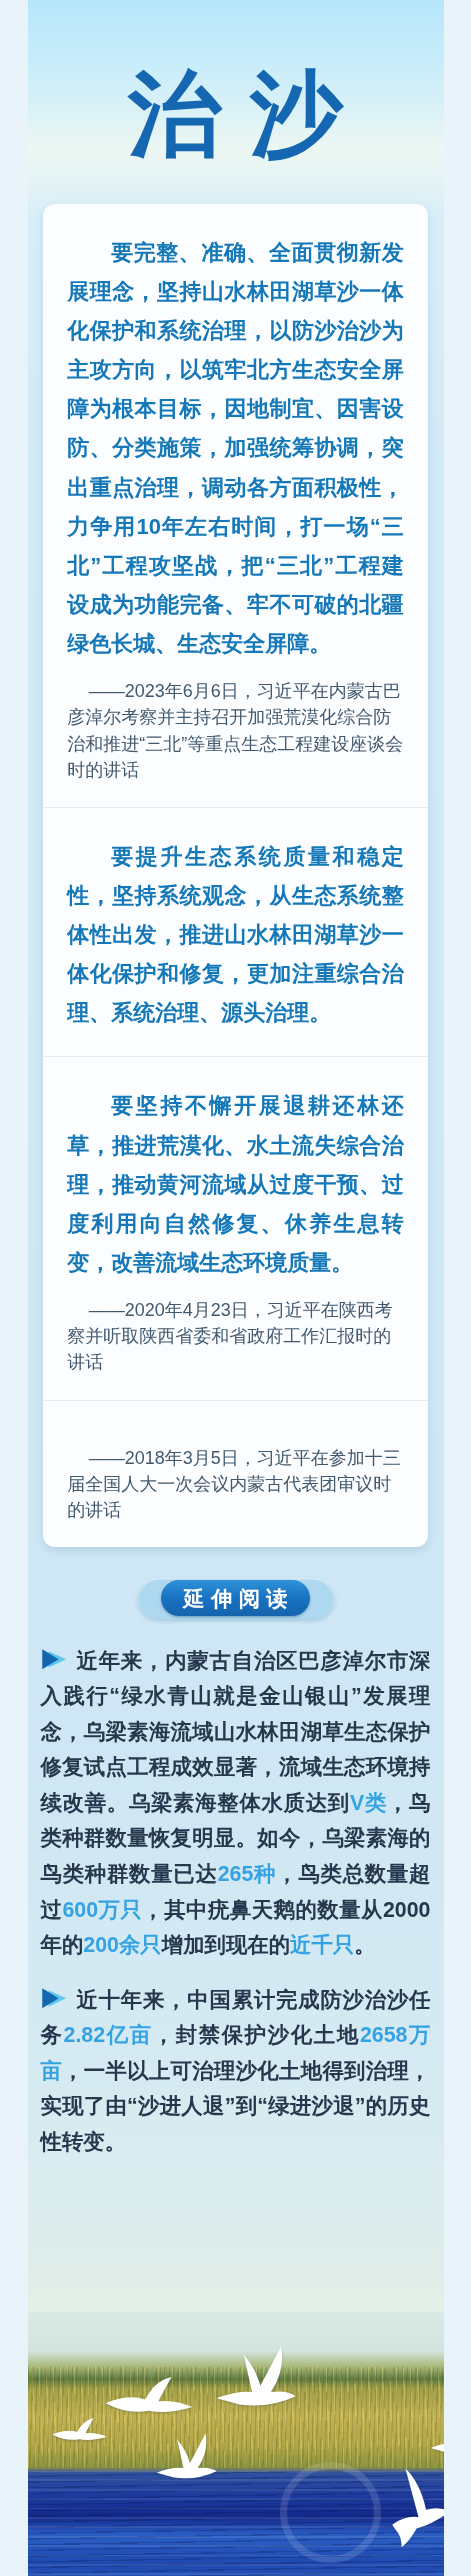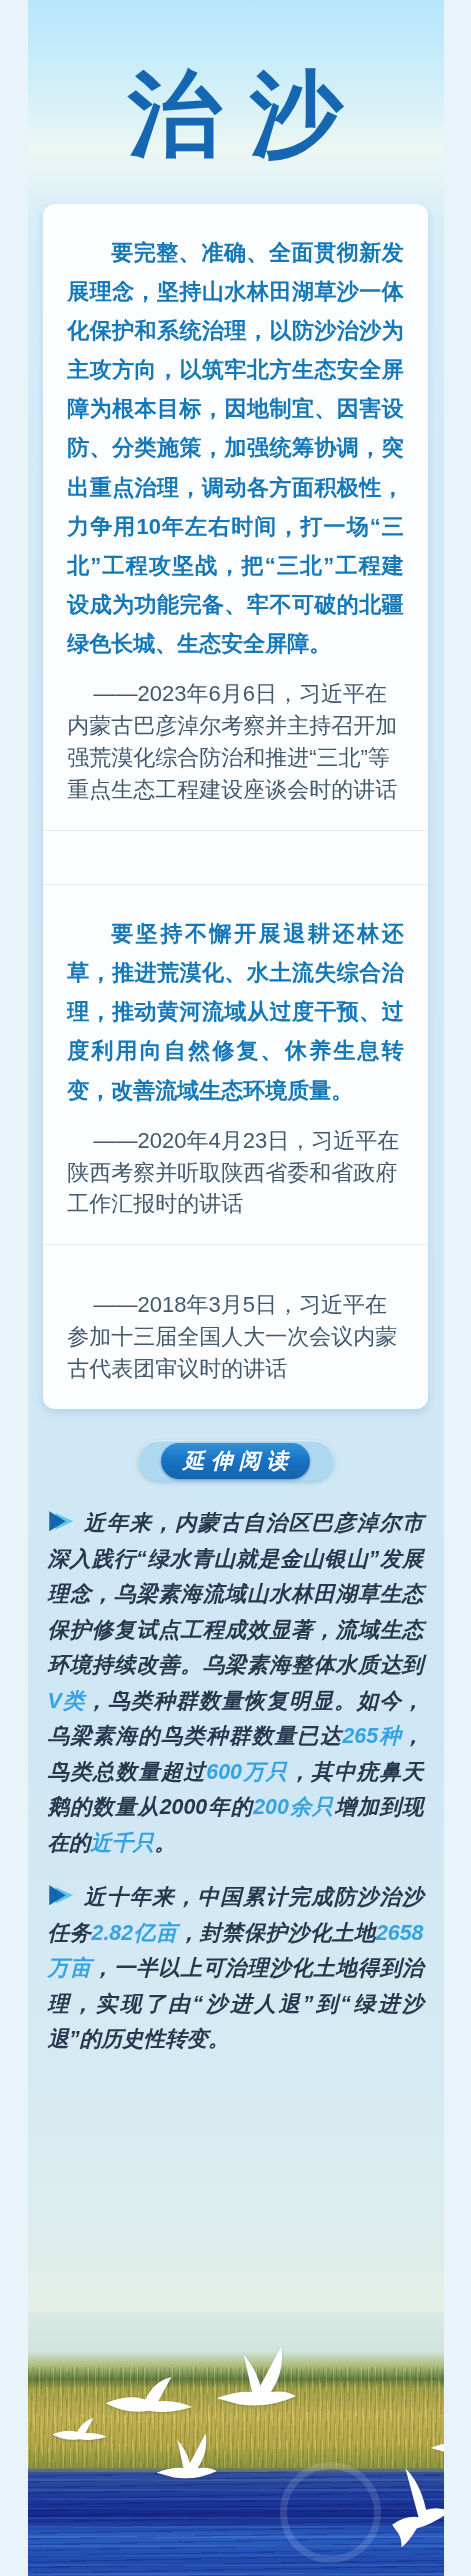--- a/index.html
+++ b/index.html
@@ -24,37 +24,37 @@
     margin:34px 15.7px 0; background:#fbfdff; border-radius:12px;
     box-shadow:0 3.8px 8.8px rgba(110,155,190,.28);
   }
   .quote-block{ padding:29px 24px 24px; }
   .quote-block + .quote-block{ border-top:1.3px solid #e8eaeb; }
   .quote-text{
     font-size:22px; font-weight:bold; color:#1578b8;
     line-height:1.78; text-align:justify; text-indent:2em;
   }
   .quote-source{
-    margin-top:15px; font-size:22px; color:#41596e;
+    margin-top:15px; font-size:18px; color:#41596e;
     line-height:1.45; text-indent:1.2em; text-align:left;
   }
   
   .badge-wrap{
     width:196px; height:41px; margin:31px auto 25px; border-radius:21px;
     background:#aed7f0; display:flex; align-items:center; justify-content:center;
     box-shadow:0 1.9px 4.4px rgba(80,140,190,.35), inset 0 1.3px 1.9px rgba(255,255,255,.65);
   }
   .badge{
     min-width:145px; height:36px; border-radius:18px; padding:0 16.3px;
     background:linear-gradient(180deg,#2f93d9 0%,#1a74c4 45%,#1463ac 100%);
     color:#ffffff; font-size:21.4px; font-weight:bold; letter-spacing:6.3px; text-indent:6.3px;
     display:flex; align-items:center; justify-content:center;
     box-shadow:0 1.3px 2.5px rgba(20,70,120,.4);
   }
-  .ext-section{ padding:0 20px;font-style:italic; }
+  .ext-section{ padding:0 13px; }
   .ext-para{
     font-size:21.4px; font-weight:600; color:#27384e; line-height:1.66;
     text-align:justify; margin-bottom:19px;
   }
   .ext-para .hl{ color:#35a3e3; font-weight:bold; }
   .ext-para svg.bullet{ vertical-align:-2.5px; margin-right:8.8px; }
   
   .photo{ position:absolute; left:0; bottom:0; width:472px; height:264px; }
   .photo-base{
     position:absolute; inset:0;
@@ -103,20 +103,21 @@
 
   <h1 class="title"><span>治沙</span></h1>
 
   <div class="card" id="quotes">
   <section class="quote-block">
     <p class="quote-text">要完整、准确、全面贯彻新发展理念，坚持山水林田湖草沙一体化保护和系统治理，以防沙治沙为主攻方向，以筑牢北方生态安全屏障为根本目标，因地制宜、因害设防、分类施策，加强统筹协调，突出重点治理，调动各方面积极性，力争用10年左右时间，打一场“三北”工程攻坚战，把“三北”工程建设成为功能完备、牢不可破的北疆绿色长城、生态安全屏障。</p>
     <p class="quote-source">——2023年6月6日，习近平在内蒙古巴彦淖尔考察并主持召开加强荒漠化综合防治和推进“三北”等重点生态工程建设座谈会时的讲话</p>
   </section>
 
   <section class="quote-block">
+    <p class="quote-text">要提升生态系统质量和稳定性，坚持系统观念，从生态系统整体性出发，推进山水林田湖草沙一体化保护和修复，更加注重综合治理、系统治理、源头治理。</p>
   </section>
 
   <section class="quote-block">
     <p class="quote-text">要坚持不懈开展退耕还林还草，推进荒漠化、水土流失综合治理，推动黄河流域从过度干预、过度利用向自然修复、休养生息转变，改善流域生态环境质量。</p>
     <p class="quote-source">——2020年4月23日，习近平在陕西考察并听取陕西省委和省政府工作汇报时的讲话</p>
   </section>
 
   <section class="quote-block">
     <p class="quote-source">——2018年3月5日，习近平在参加十三届全国人大一次会议内蒙古代表团审议时的讲话</p>
   </section>

